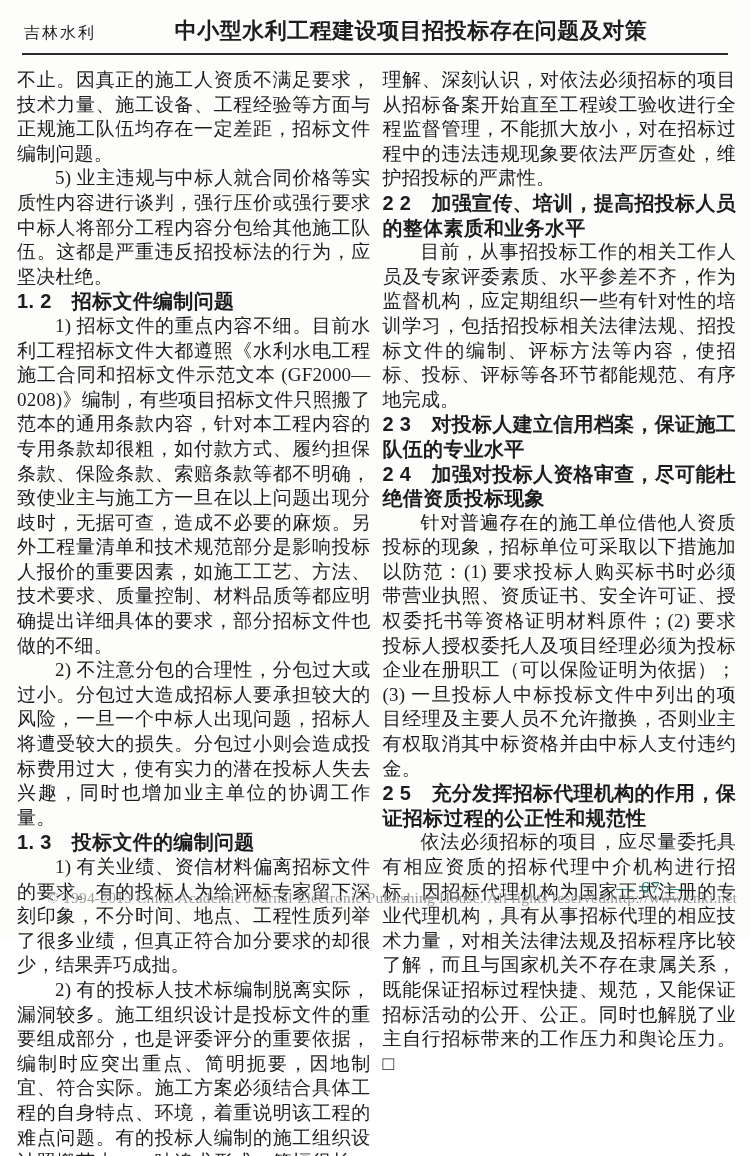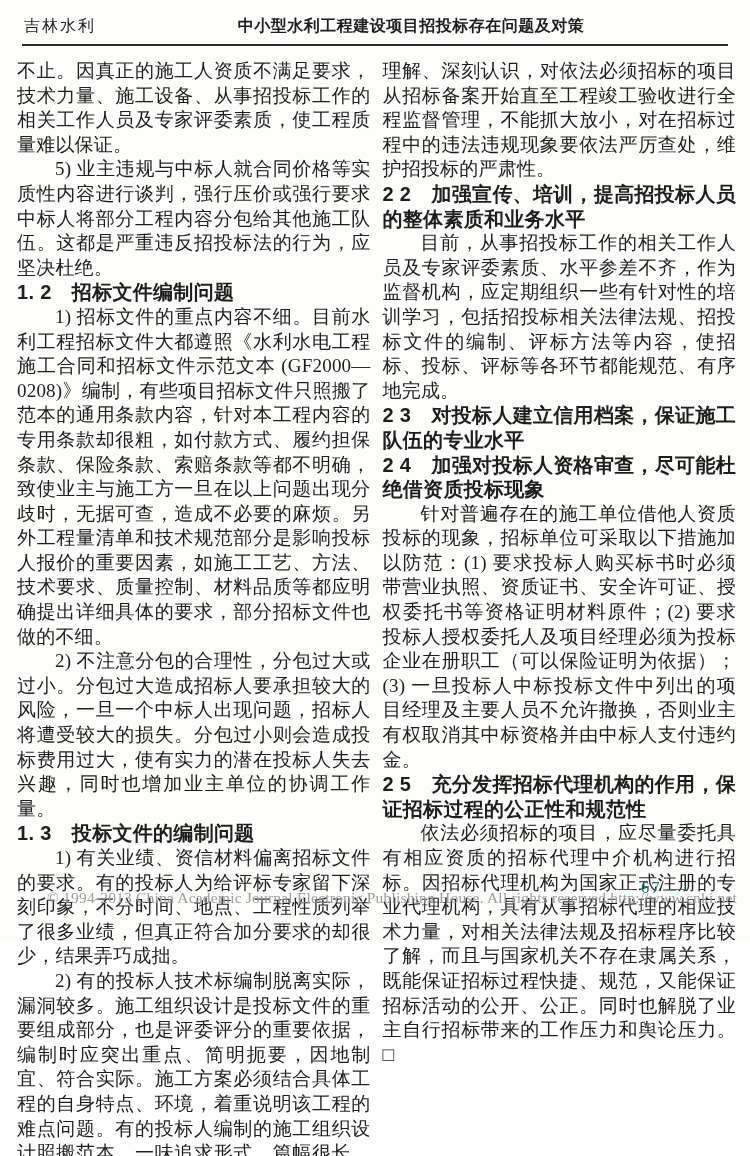--- a/index.html
+++ b/index.html
@@ -11,21 +11,21 @@
   }
   .page{position:relative;width:750px;height:940px;background:#fdfdfc;}
   
   .hdr{
     display:flex;align-items:baseline;justify-content:space-between;
     margin:0 22px;padding:16px 2px 7px 2px;
     border-bottom:2px solid #2b2b2b;
   }
   .hdr .journal{font-size:16px;letter-spacing:2px;white-space:nowrap;}
   .hdr .title{
-    flex:1;text-align:center;font-size:16px;font-weight:bold;
+    flex:1;text-align:center;font-size:22px;font-weight:bold;
     font-family:"Liberation Sans","DejaVu Sans",sans-serif;
     letter-spacing:0.5px;white-space:nowrap;padding:0 8px;
   }
   .hdr .meta{font-size:15.5px;white-space:nowrap;letter-spacing:1px;}
   
   .cols{display:flex;gap:12px;padding:13px 14px 0 17px;}
   .col{width:354px;}
   .para{
     margin:0;font-size:19px;line-height:24.6px;
     text-align:justify;text-justify:inter-ideograph;
@@ -56,21 +56,21 @@
 
 <div class="page">
 
   <header class="hdr">
     <span class="journal">吉林水利</span>
     <span class="title">中小型水利工程建设项目招投标存在问题及对策</span>
   </header>
 
   <main class="cols">
     <div class="col" id="col-left">
-        <p class="para">不止。因真正的施工人资质不满足要求，技术力量、施工设备、从事招投标工作的相关工作人员及专家评委素质，使工程质量难以保证。</p>
+        <p class="para">不止。因真正的施工人资质不满足要求，技术力量、施工设备、工程经验等方面与正规施工队伍均存在一定差距，招标文件编制问题。</p>
         <p class="para indent">5) 业主违规与中标人就合同价格等实质性内容进行谈判，强行压价或强行要求中标人将部分工程内容分包给其他施工队伍。这都是严重违反招投标法的行为，应坚决杜绝。</p>
         <h3 class="h2">1. 2　招标文件编制问题</h3>
         <p class="para indent">1) 招标文件的重点内容不细。目前水利工程招标文件大都遵照《水利水电工程施工合同和招标文件示范文本 (GF2000—0208)》编制，有些项目招标文件只照搬了范本的通用条款内容，针对本工程内容的专用条款却很粗，如付款方式、履约担保条款、保险条款、索赔条款等都不明确，致使业主与施工方一旦在以上问题出现分歧时，无据可查，造成不必要的麻烦。另外工程量清单和技术规范部分是影响投标人报价的重要因素，如施工工艺、方法、技术要求、质量控制、材料品质等都应明确提出详细具体的要求，部分招标文件也做的不细。</p>
         <p class="para indent">2) 不注意分包的合理性，分包过大或过小。分包过大造成招标人要承担较大的风险，一旦一个中标人出现问题，招标人将遭受较大的损失。分包过小则会造成投标费用过大，使有实力的潜在投标人失去兴趣，同时也增加业主单位的协调工作量。</p>
         <h3 class="h2">1. 3　投标文件的编制问题</h3>
         <p class="para indent">1) 有关业绩、资信材料偏离招标文件的要求。有的投标人为给评标专家留下深刻印象，不分时间、地点、工程性质列举了很多业绩，但真正符合加分要求的却很少，结果弄巧成拙。</p>
         <p class="para indent">2) 有的投标人技术标编制脱离实际，漏洞较多。施工组织设计是投标文件的重要组成部分，也是评委评分的重要依据，编制时应突出重点、简明扼要，因地制宜、符合实际。施工方案必须结合具体工程的自身特点、环境，着重说明该工程的难点问题。有的投标人编制的施工组织设计照搬范本，一味追求形式，篇幅很长，内容却严重脱离实际，漏洞百出。</p>
       </div>
     <div class="col" id="col-right">
         <p class="para">理解、深刻认识，对依法必须招标的项目从招标备案开始直至工程竣工验收进行全程监督管理，不能抓大放小，对在招标过程中的违法违规现象要依法严厉查处，维护招投标的严肃性。</p>

